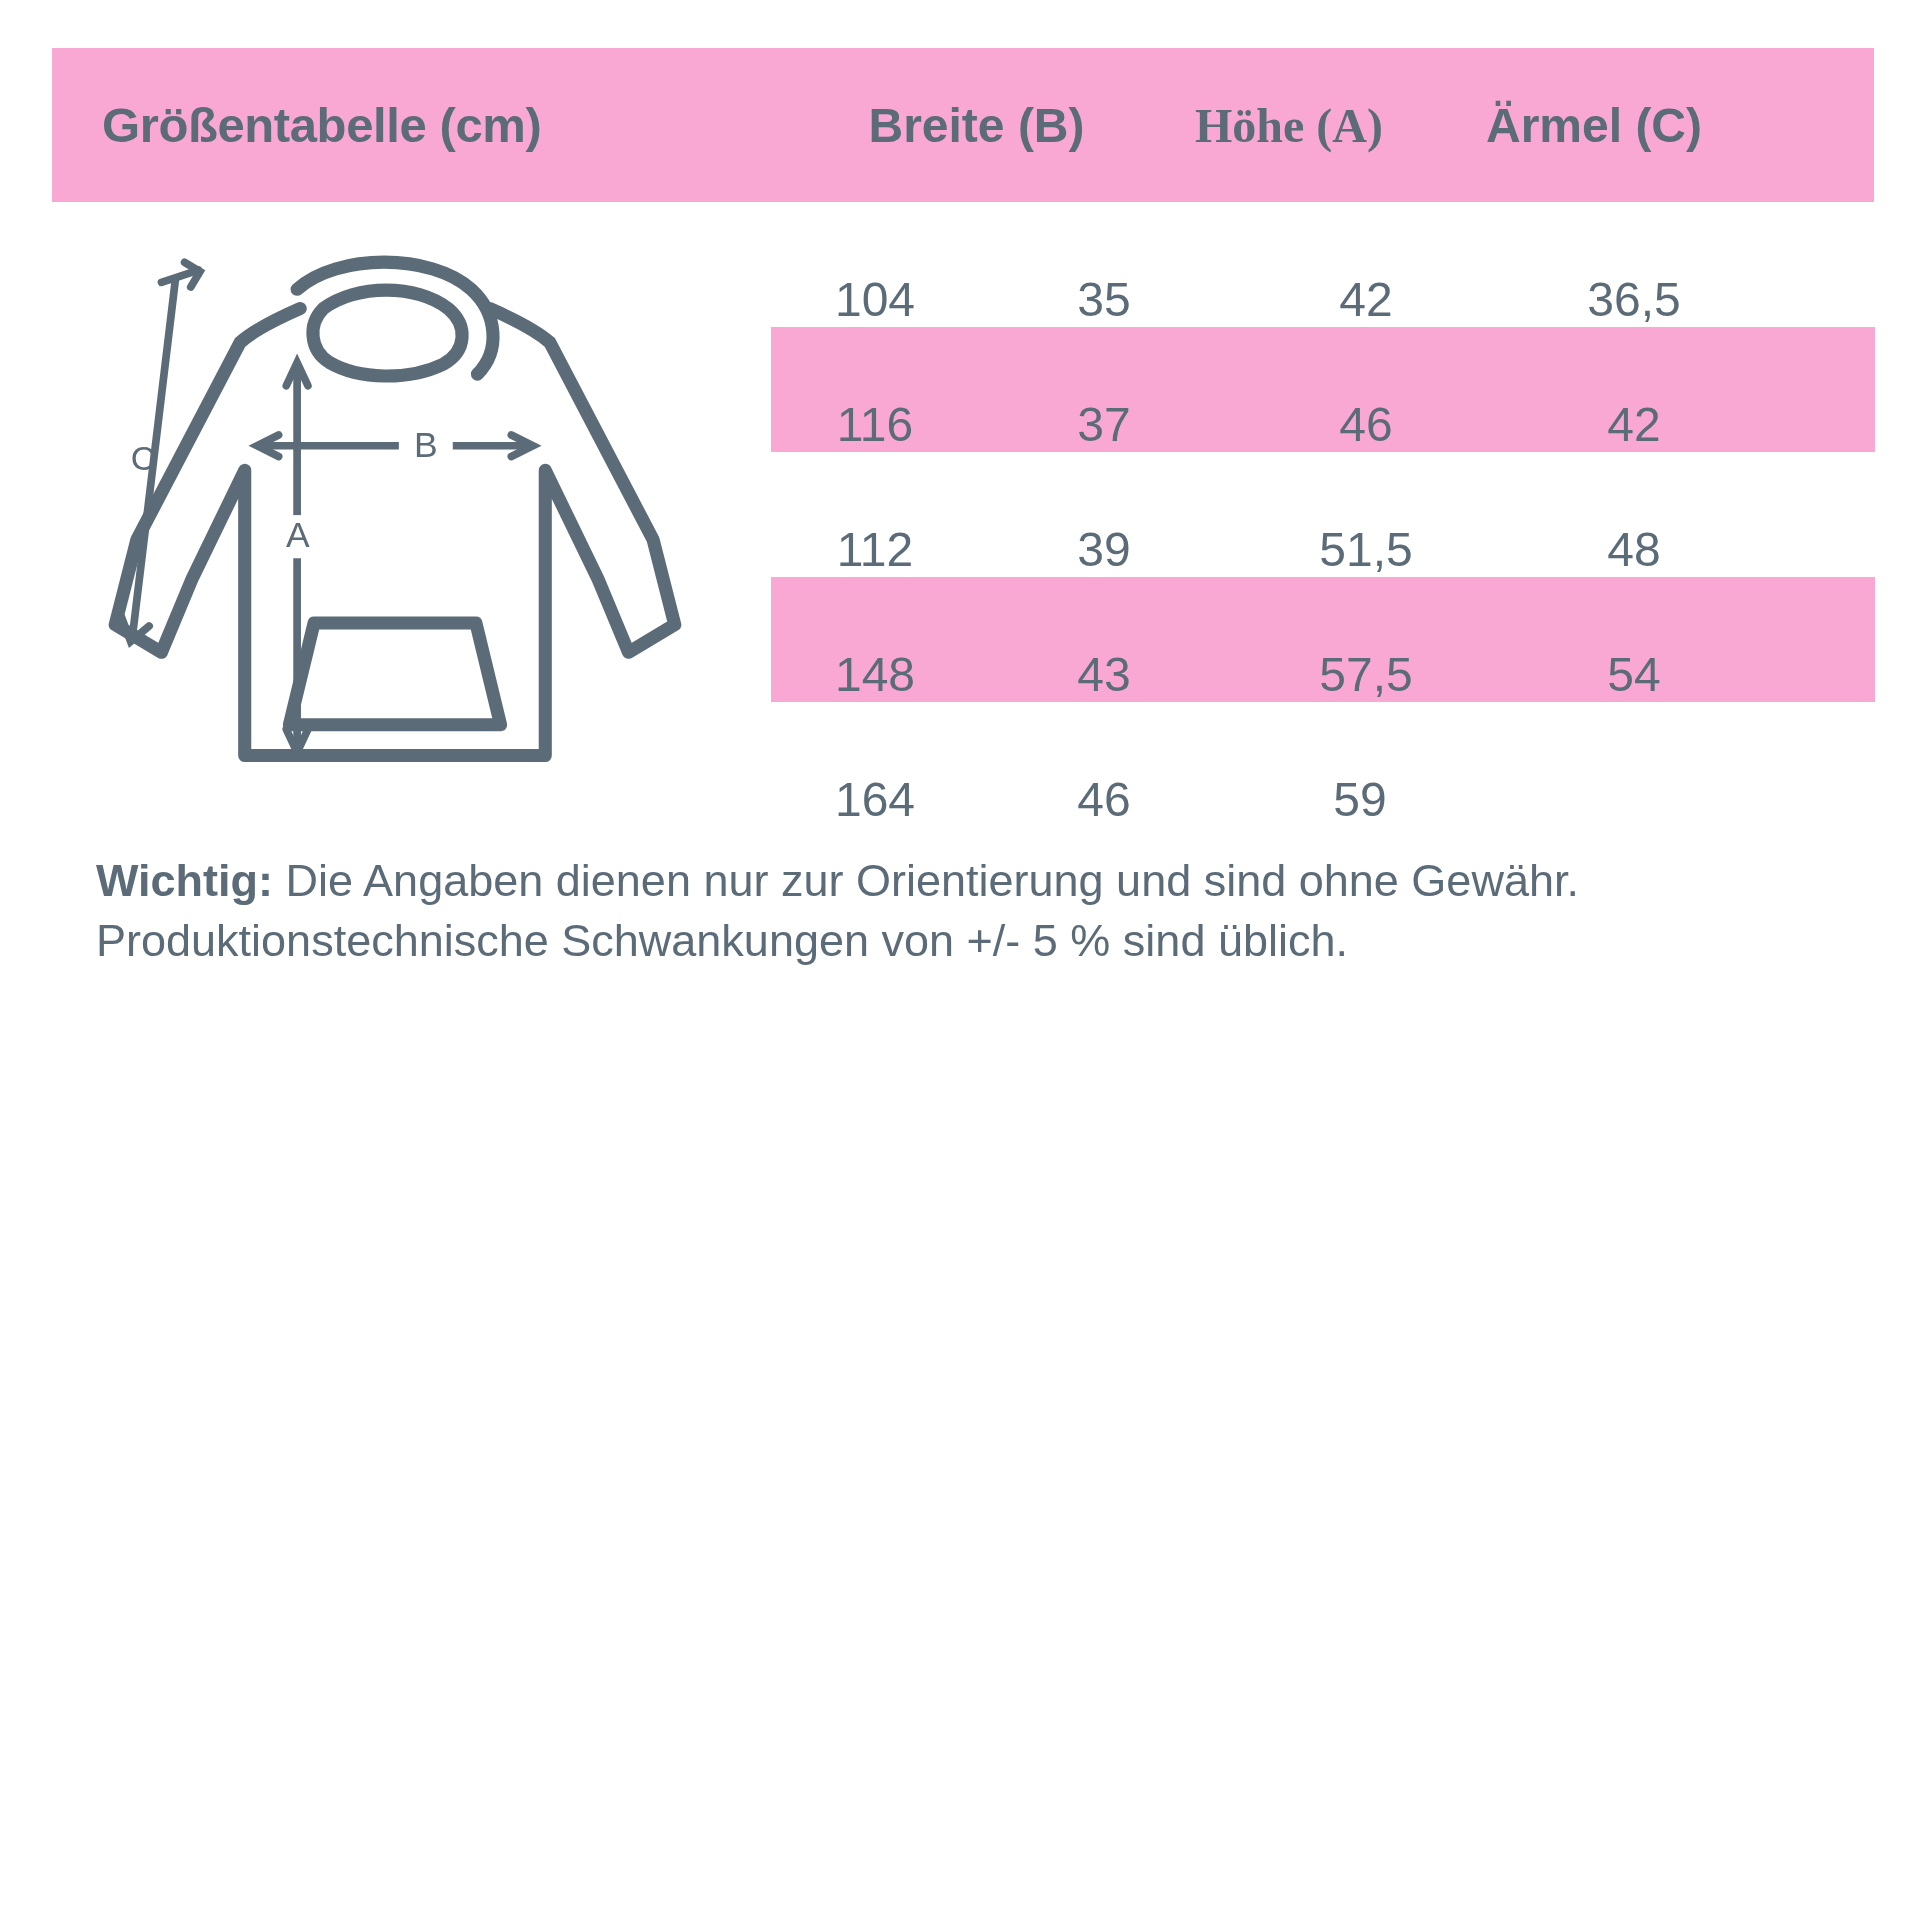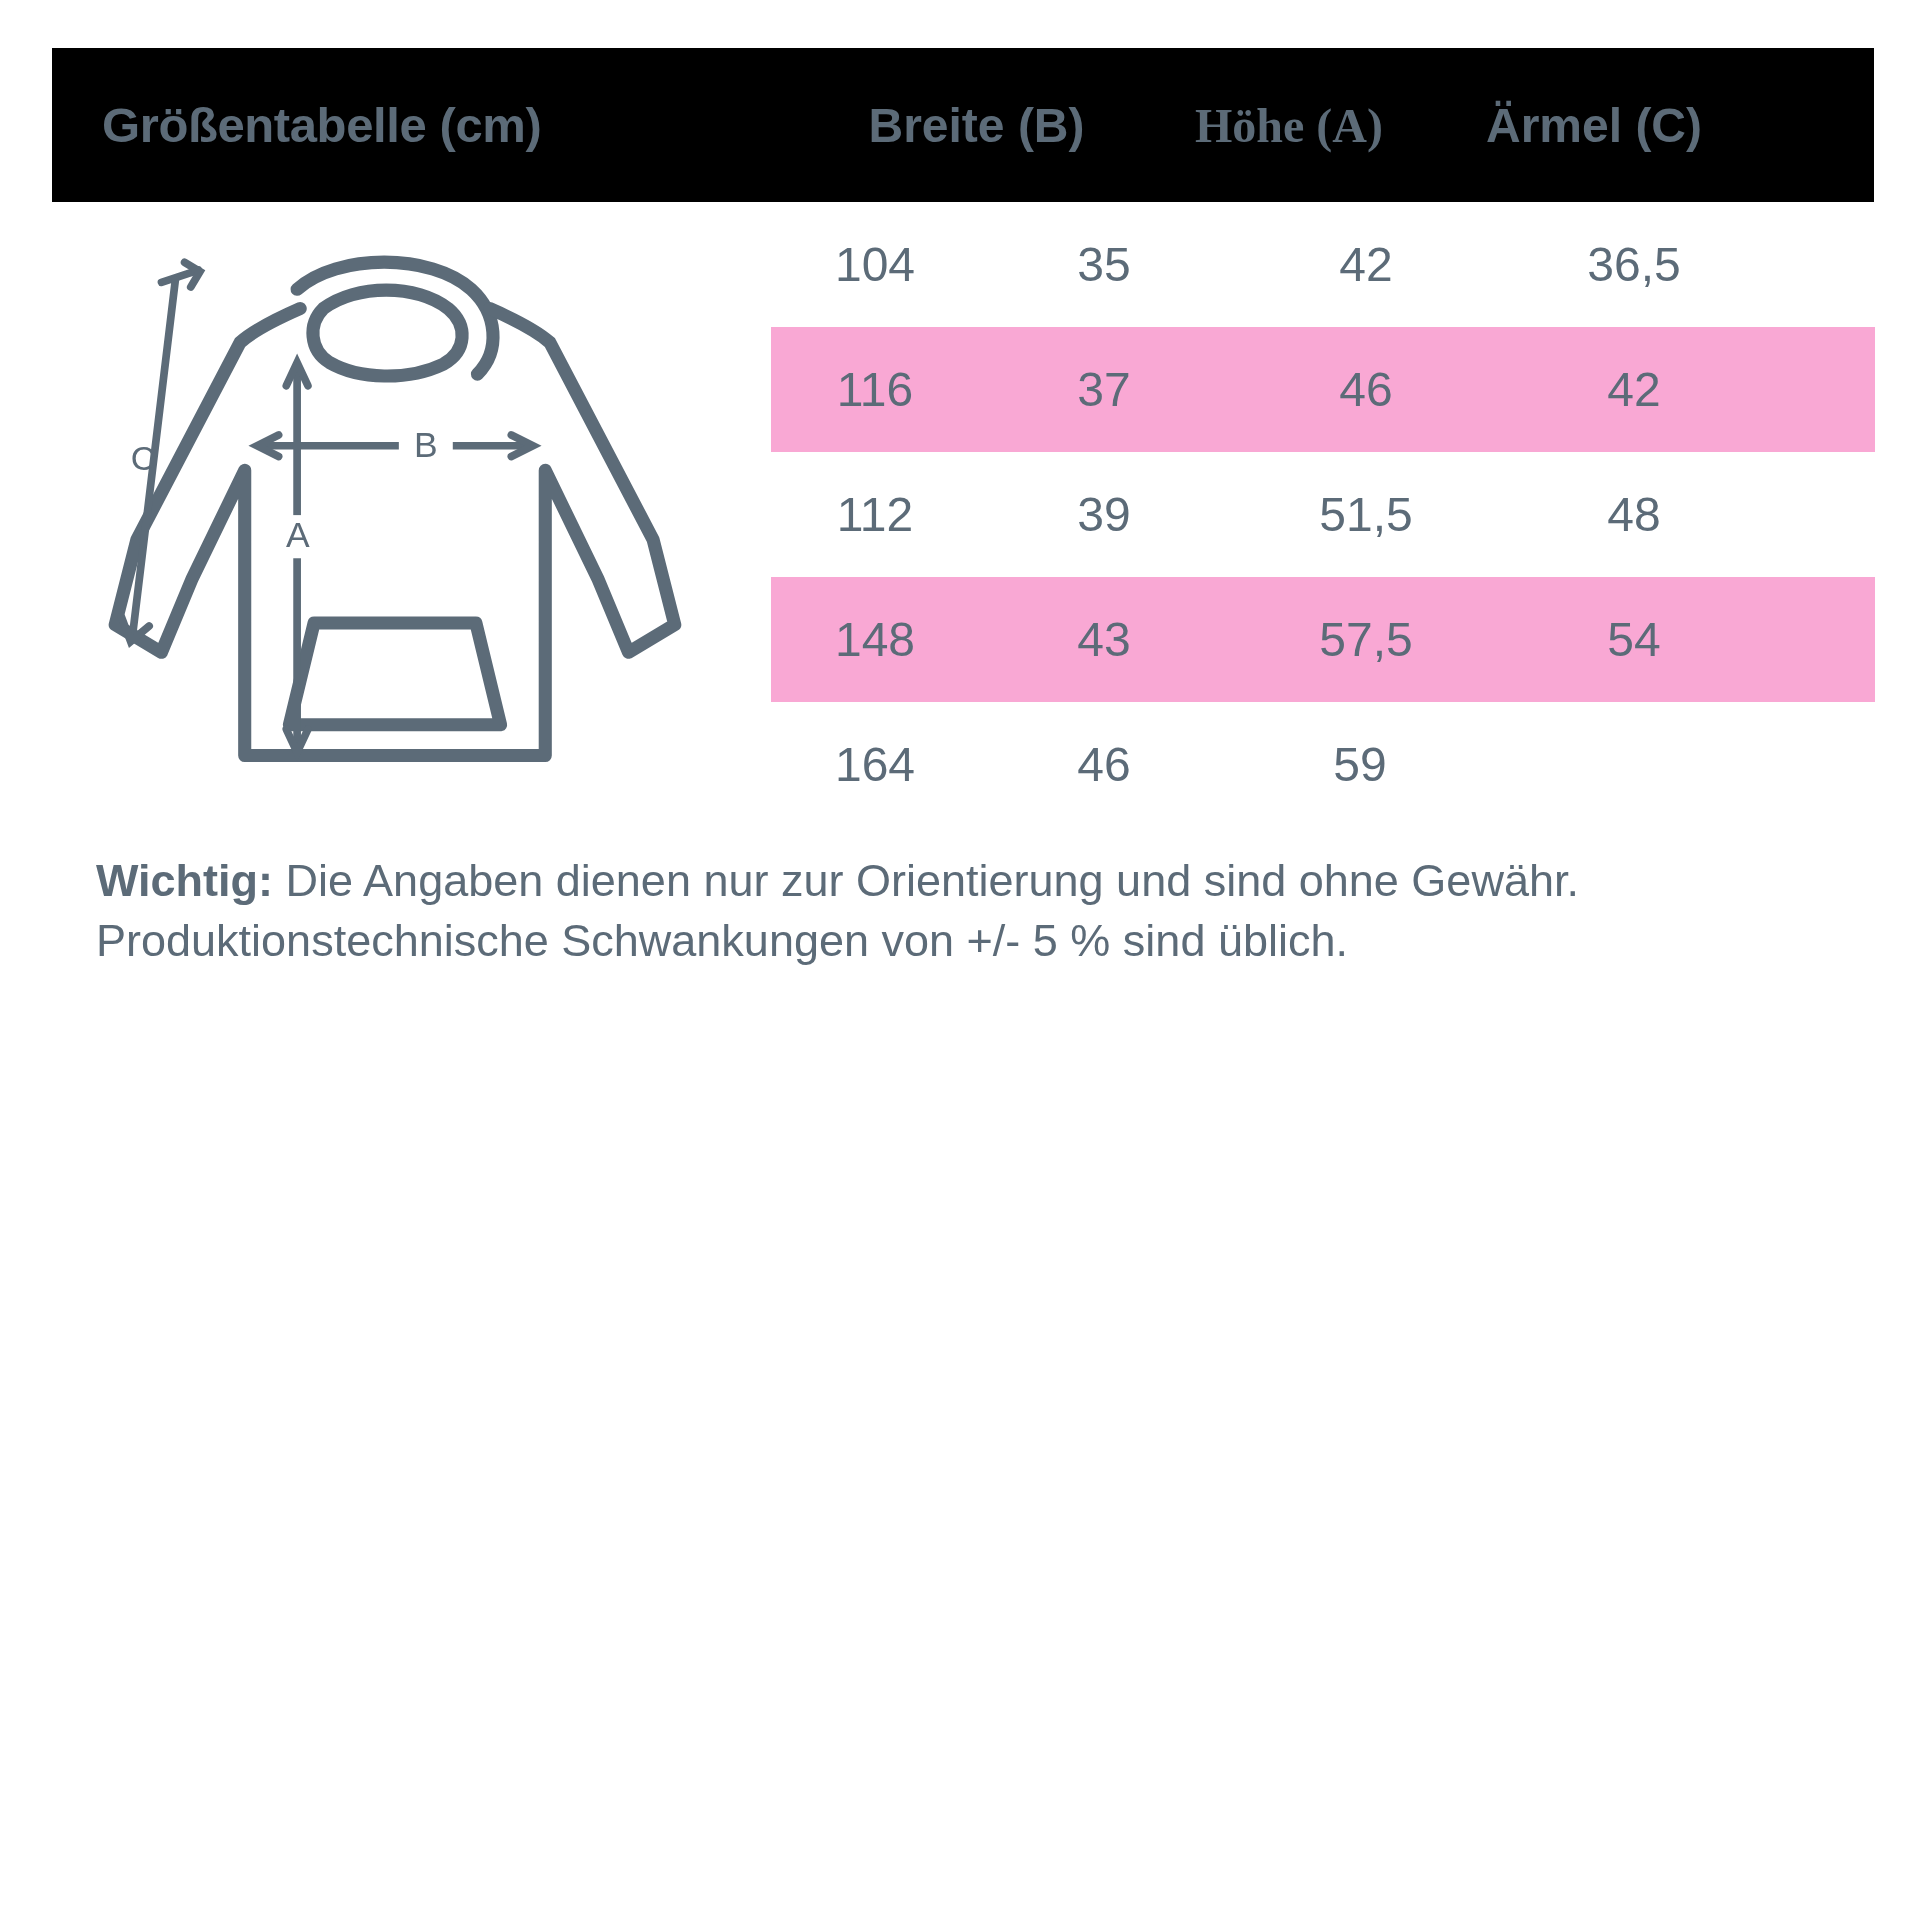--- a/index.html
+++ b/index.html
@@ -22,21 +22,21 @@
     background: #ffffff;
   }
 
   
   .header-band {
     position: absolute;
     left: 52px;
     top: 48px;
     width: 1822px;
     height: 154px;
-    background: #000000;
+    background: #f9a8d4;
     display: flex;
     align-items: center;
   }
   .header-title {
     position: absolute;
     left: 50px;
     font-size: 49px;
     font-weight: 700;
     color: #5c6b78;
     letter-spacing: -0.4px;
@@ -74,21 +74,21 @@
 
   
   .table {
     position: absolute;
     left: 771px;
     top: 202px;
     width: 1104px;
   }
   .trow {
     display: flex;
-    align-items: center;
+    align-items: flex-end;
     height: 125px;
   }
   .trow.alt { background: #f9a8d4; }
   .cell {
     font-size: 48px;
     color: #5c6b78;
     text-align: center;
     white-space: nowrap;
   }
   .cell.size  { width: 208px; }

